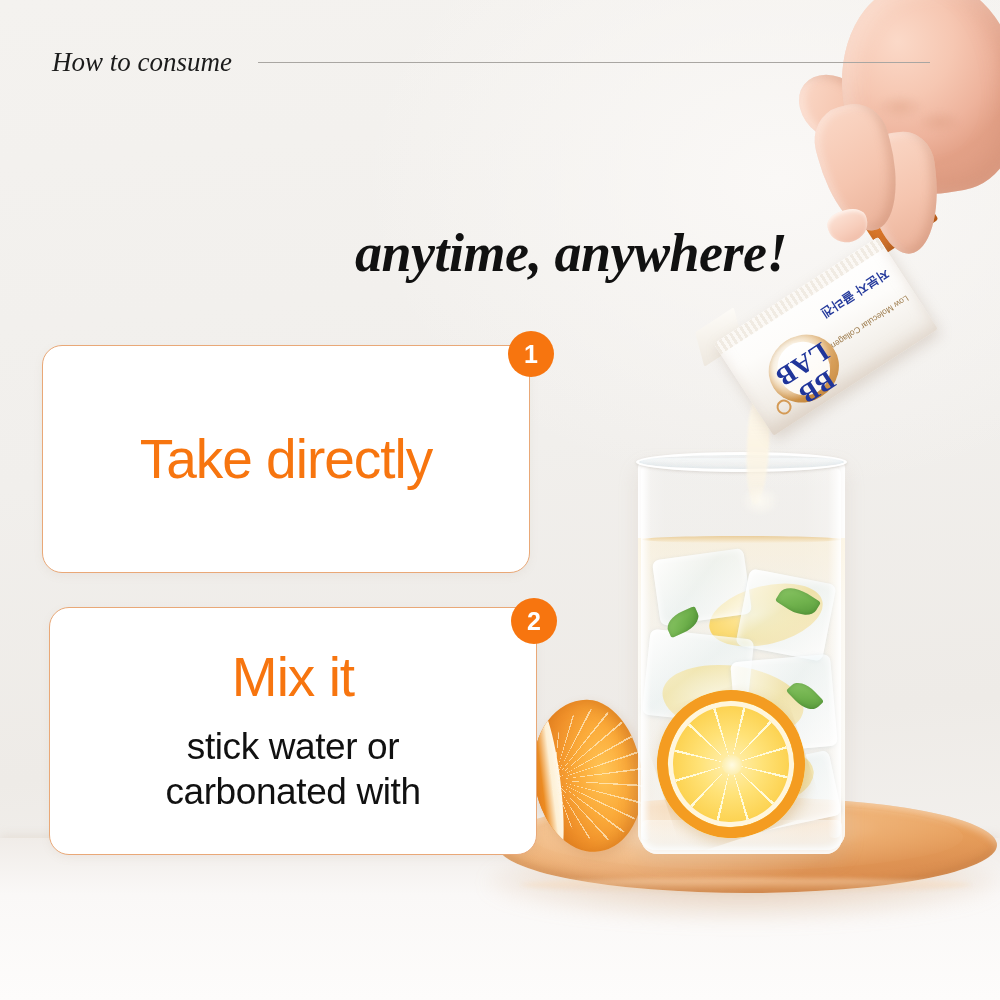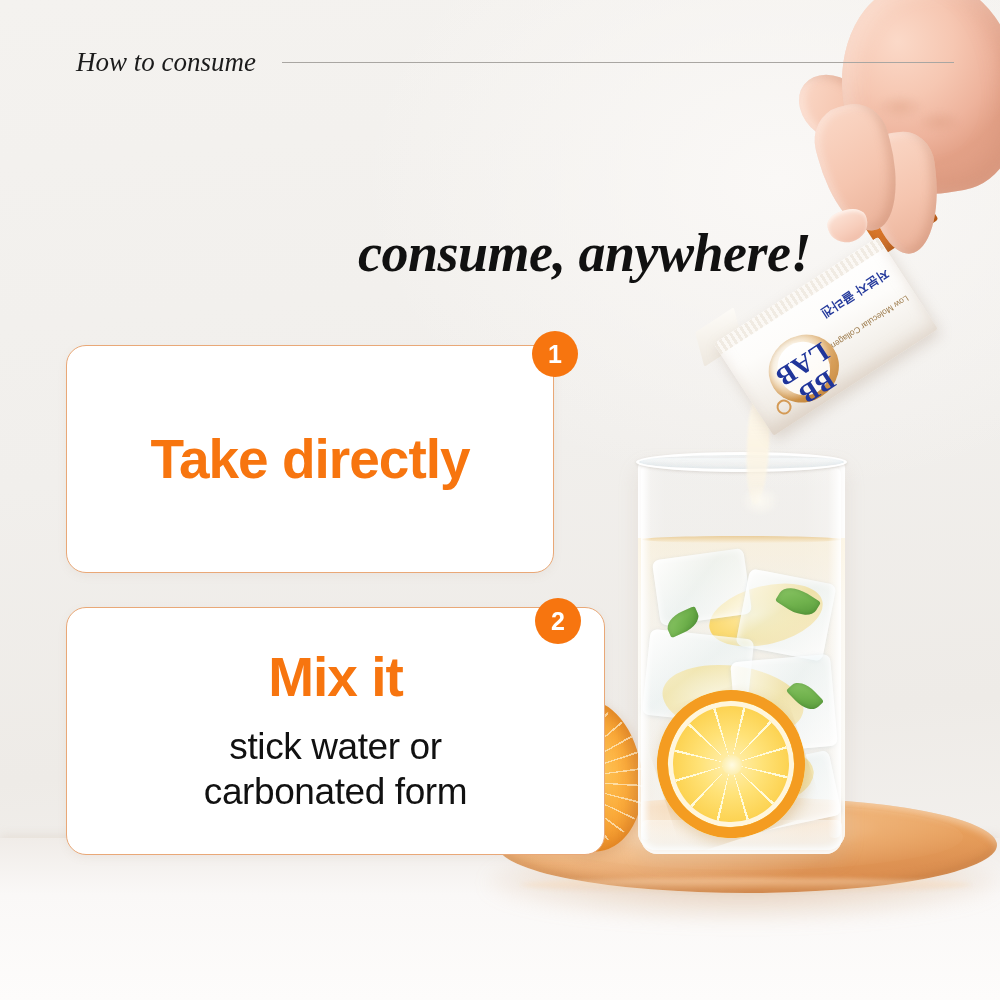--- a/index.html
+++ b/index.html
@@ -314,21 +314,21 @@
   }
   .knuckle {
     position:absolute; border-radius:50%;
     background:radial-gradient(ellipse, rgba(214,148,118,.32) 0%, rgba(214,148,118,0) 70%);
     filter:blur(2px);
   }
   .knuckle.k1 { left:70px; top:112px; width:48px; height:26px; }
   .knuckle.k2 { left:112px; top:128px; width:44px; height:24px; }
 
   
-  #content { position:absolute; inset:0; z-index:5;margin-left:24px; }
+  #content { position:absolute; inset:0; z-index:5; }
 
   .eyebrow-row {
     position:absolute; left:52px; top:40px; right:0; height:44px;
     display:flex; align-items:center; gap:26px;
   }
   .eyebrow {
     font-family:"Liberation Serif", serif;
     font-style:italic; font-size:27px; color:#1b1b1b;
     white-space:nowrap;
   }
@@ -356,41 +356,41 @@
   }
 
   .step-card {
     position:absolute;
     background:#ffffff;
     border:1.5px solid #e9a877;
     border-radius:20px;
     box-shadow: 0 3px 10px rgba(170,140,115,.08);
   }
   .step-card.card-1 { left:42px; top:345px; width:488px; height:228px; }
-  .step-card.card-2 { left:42px; top:607px; width:539px; height:248px; }
+  .step-card.card-2 { left:49px; top:607px; width:488px; height:248px; }
 
   .badge {
     position:absolute;
     width:46px; height:46px; border-radius:50%;
     background:#f7750f;
     color:#ffffff;
     font-size:25px; font-weight:bold;
     display:flex; align-items:center; justify-content:center;
     line-height:1;
   }
   .badge.b1 { left:508px; top:331px; }
   .badge.b2 { left:511px; top:598px; }
 
   .step-inner {
     position:absolute; left:0; right:0; top:0; bottom:0;
     display:flex; flex-direction:column; align-items:center; justify-content:center;
     text-align:center;
   }
   .step-title {
-    font-size:55px; font-weight:bold; color:#f7750f;
+    font-size:55px; font-weight:normal; color:#f7750f;
     line-height:1.06; letter-spacing:-1px;
   }
   .step-sub {
     margin-top:13px;
     font-size:37px; color:#111111; line-height:1.22;
     letter-spacing:-.4px;
   }
   .card-2 .step-title { font-size:55px; }
   .card-2 .step-sub { margin-top:18px; }
 </style>
@@ -466,33 +466,33 @@
   </div>
 </div>
 
 <div id="content">
 
   <div class="eyebrow-row">
     <div class="eyebrow">How to consume</div>
     <div class="eyebrow-rule"></div>
   </div>
 
-  <div class="headline-2">consume, anywhere!</div>
+  <div class="headline-2">anytime, anywhere!</div>
 
   <div class="step-card card-1">
     <div class="step-inner">
       <div class="step-title">Take directly</div>
     </div>
   </div>
   <div class="badge b1">1</div>
 
   <div class="step-card card-2">
     <div class="step-inner">
       <div class="step-title">Mix it</div>
       <div class="step-sub">
         <span>stick water or</span><br>
-        <span>carbonated form</span>
+        <span>carbonated with</span>
       </div>
     </div>
   </div>
   <div class="badge b2">2</div>
 
 </div>
 
 </body></html>

